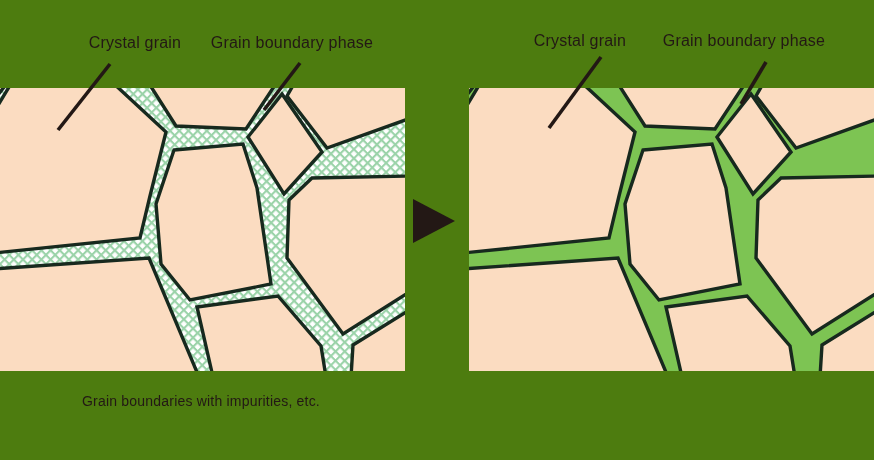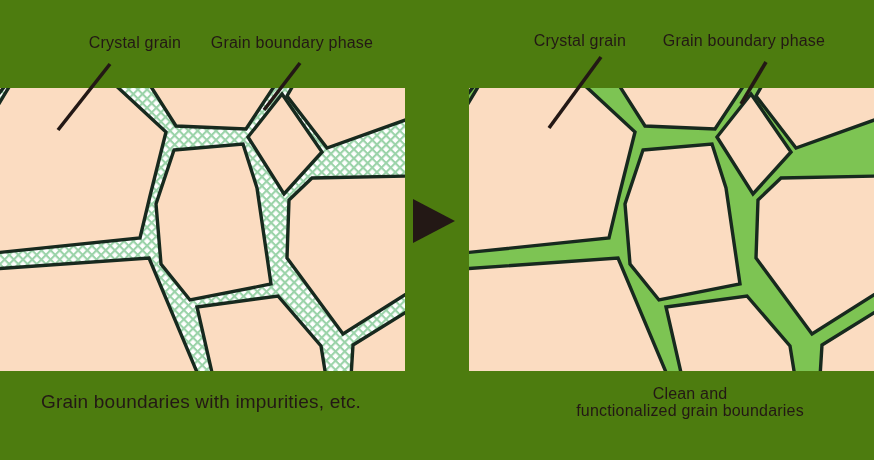--- a/index.html
+++ b/index.html
@@ -7,21 +7,21 @@
     position:relative;width:874px;height:460px;background:#4d7c0f;overflow:hidden;
     font-family:"Liberation Sans", sans-serif;
   }
   .label{
     position:absolute;transform:translateX(-50%);
     font-size:16px;line-height:18px;color:var(--ink,#2b2420);
     white-space:nowrap;letter-spacing:.2px;
   }
   .caption{
     position:absolute;transform:translateX(-50%);
-    font-size:19px;line-height:17px;color:var(--ink,#2b2420);
+    font-size:14px;line-height:17px;color:var(--ink,#2b2420);
     text-align:center;white-space:nowrap;letter-spacing:.2px;
   }
   svg.panel{position:absolute;display:block;}
   svg.overlay{position:absolute;left:0;top:0;pointer-events:none;}
   .leader{stroke:var(--ink,#231815);stroke-width:3.6;stroke-linecap:butt;fill:none;}
   .arrowhead{fill:var(--ink,#231815);}
 </style>
 </head>
 <body>
 
@@ -69,18 +69,14 @@
 
   <svg class="overlay" width="874" height="460" viewBox="0 0 874 460">
     <line class="leader" x1="110" y1="64" x2="58" y2="130"></line>
     <line class="leader" x1="300" y1="63" x2="264" y2="110"></line>
     <line class="leader" x1="601" y1="57" x2="549" y2="128"></line>
     <line class="leader" x1="766" y1="62" x2="741" y2="104"></line>
     <polygon class="arrowhead" points="413,199 455,221 413,243"></polygon>
   </svg>
 
   <div class="caption" style="left:201px;top:393px;">Grain boundaries with impurities, etc.</div>
-  <div class="caption" style="left:690px;top:385px;font-size:16px;">
-    <div>Clean and</div>
-    <div>functionalized grain boundaries</div>
-  </div>
 
 </div>
 
 </body></html>

